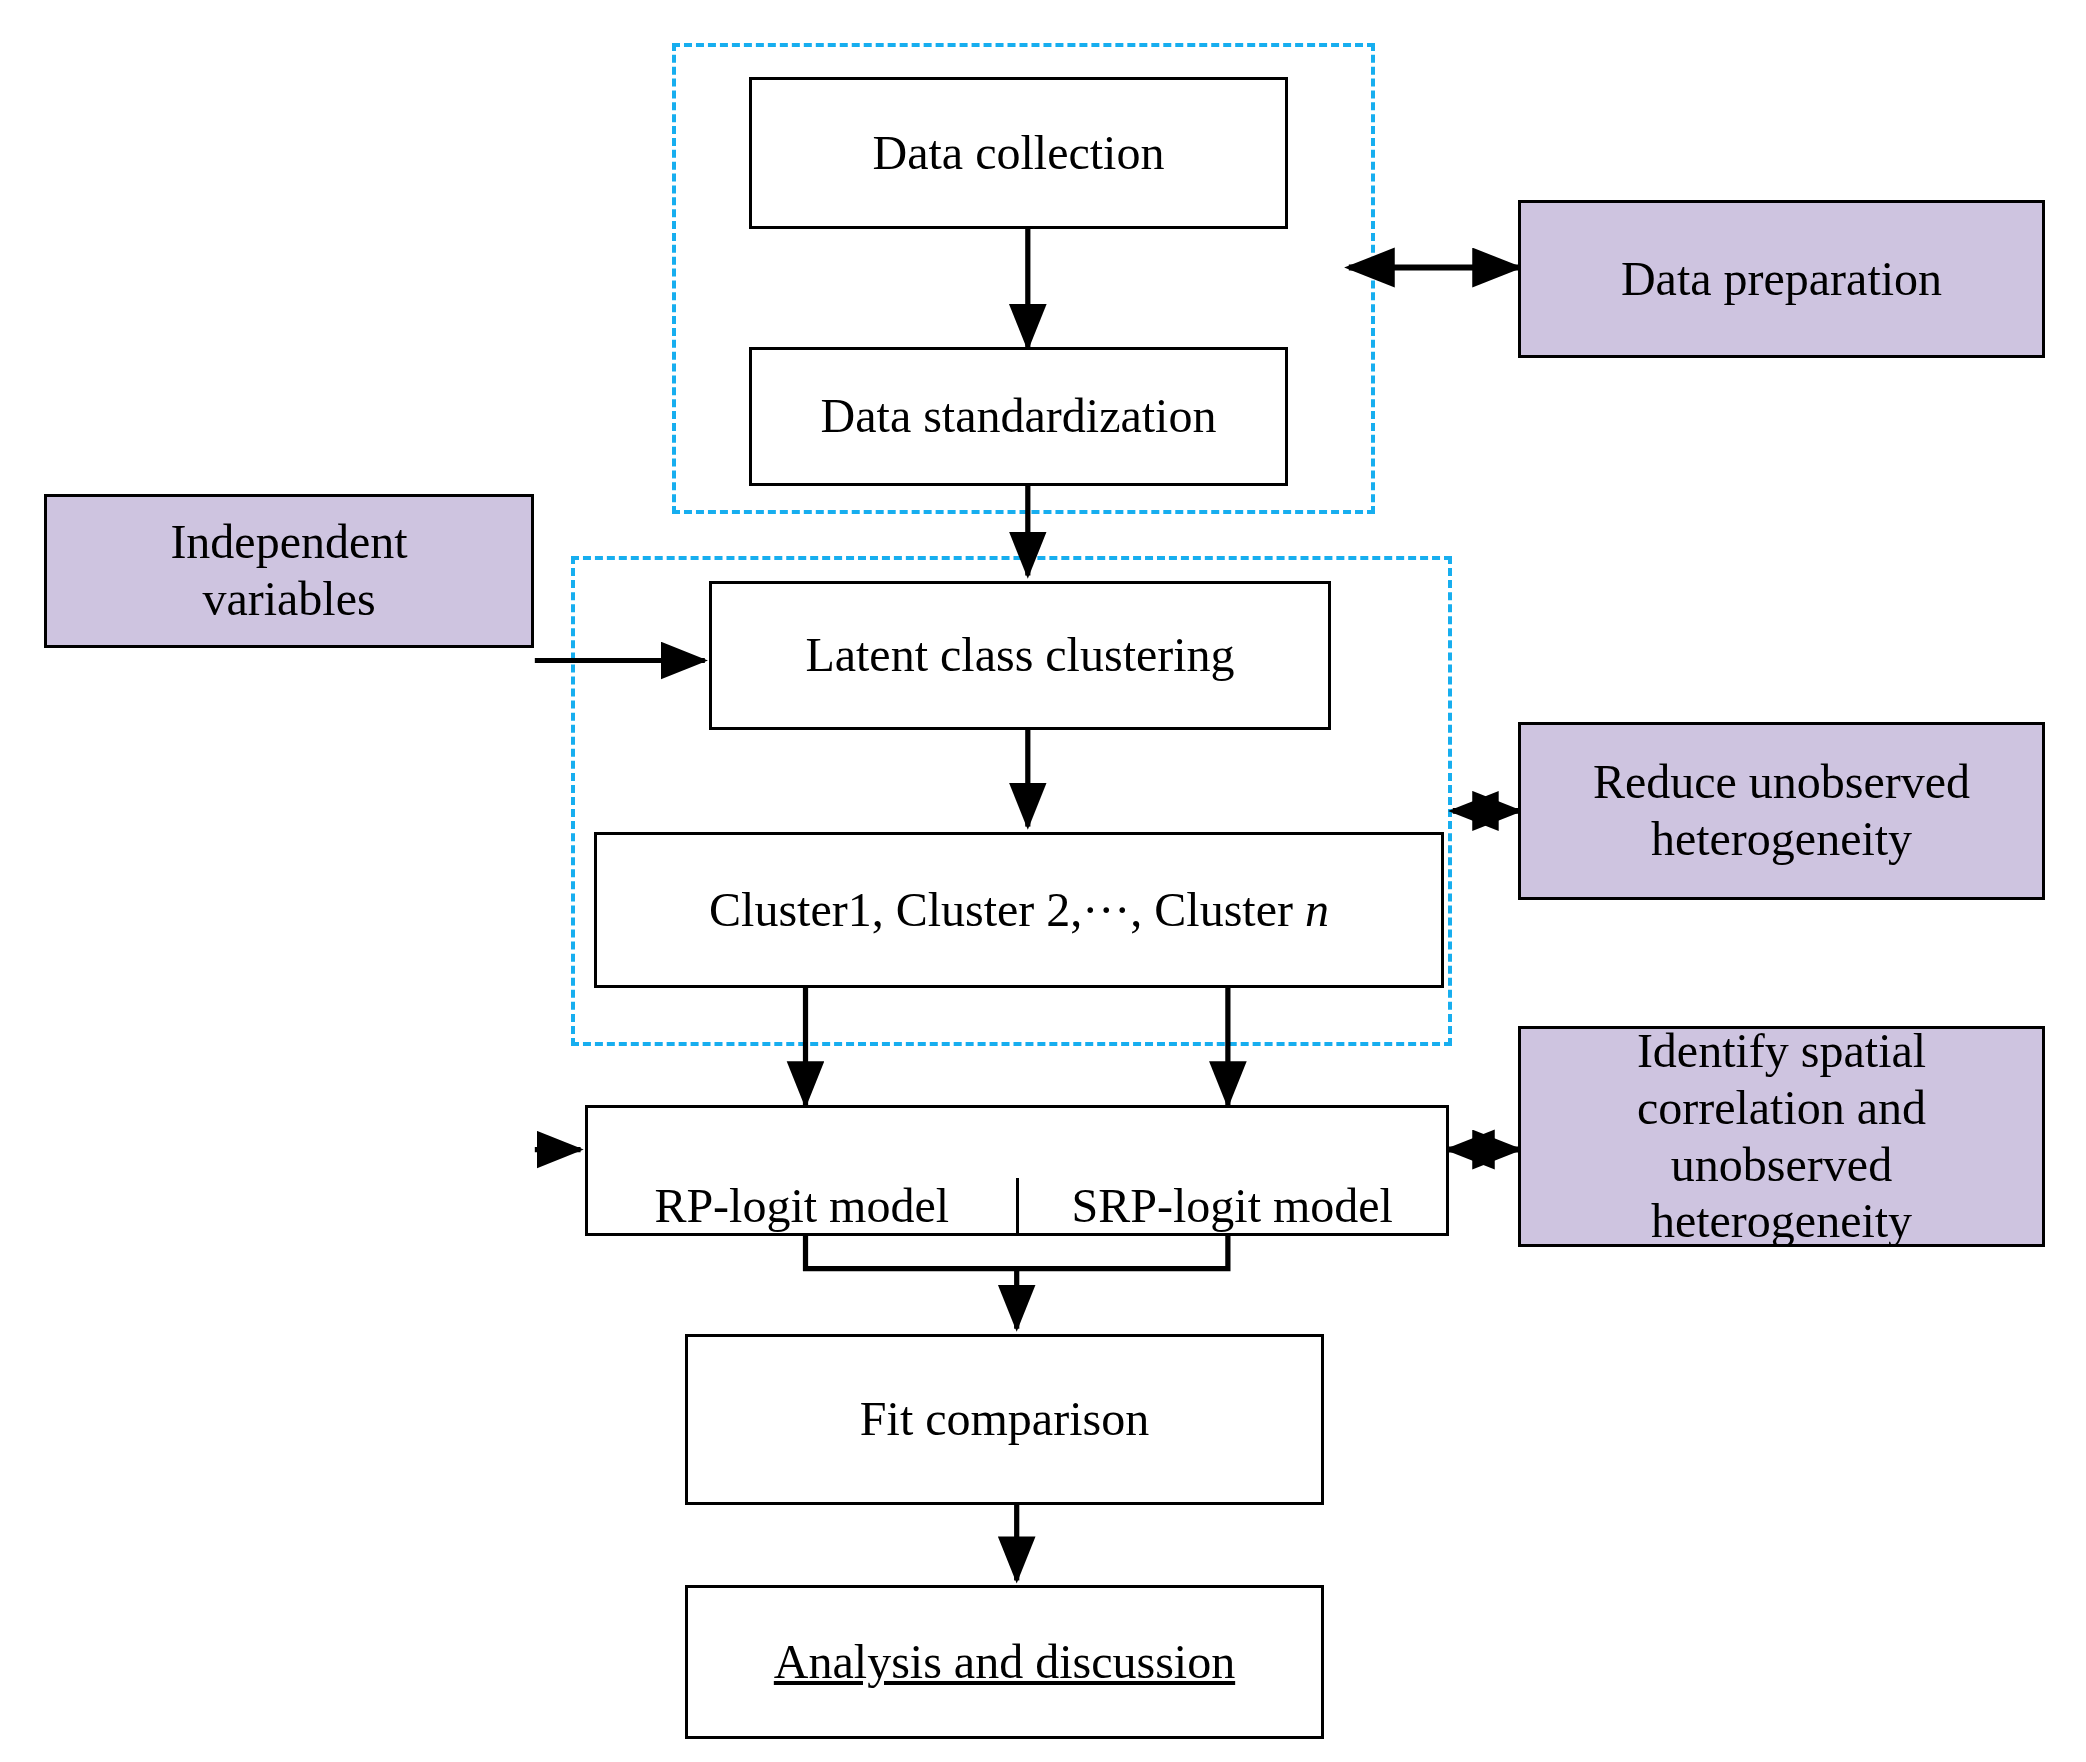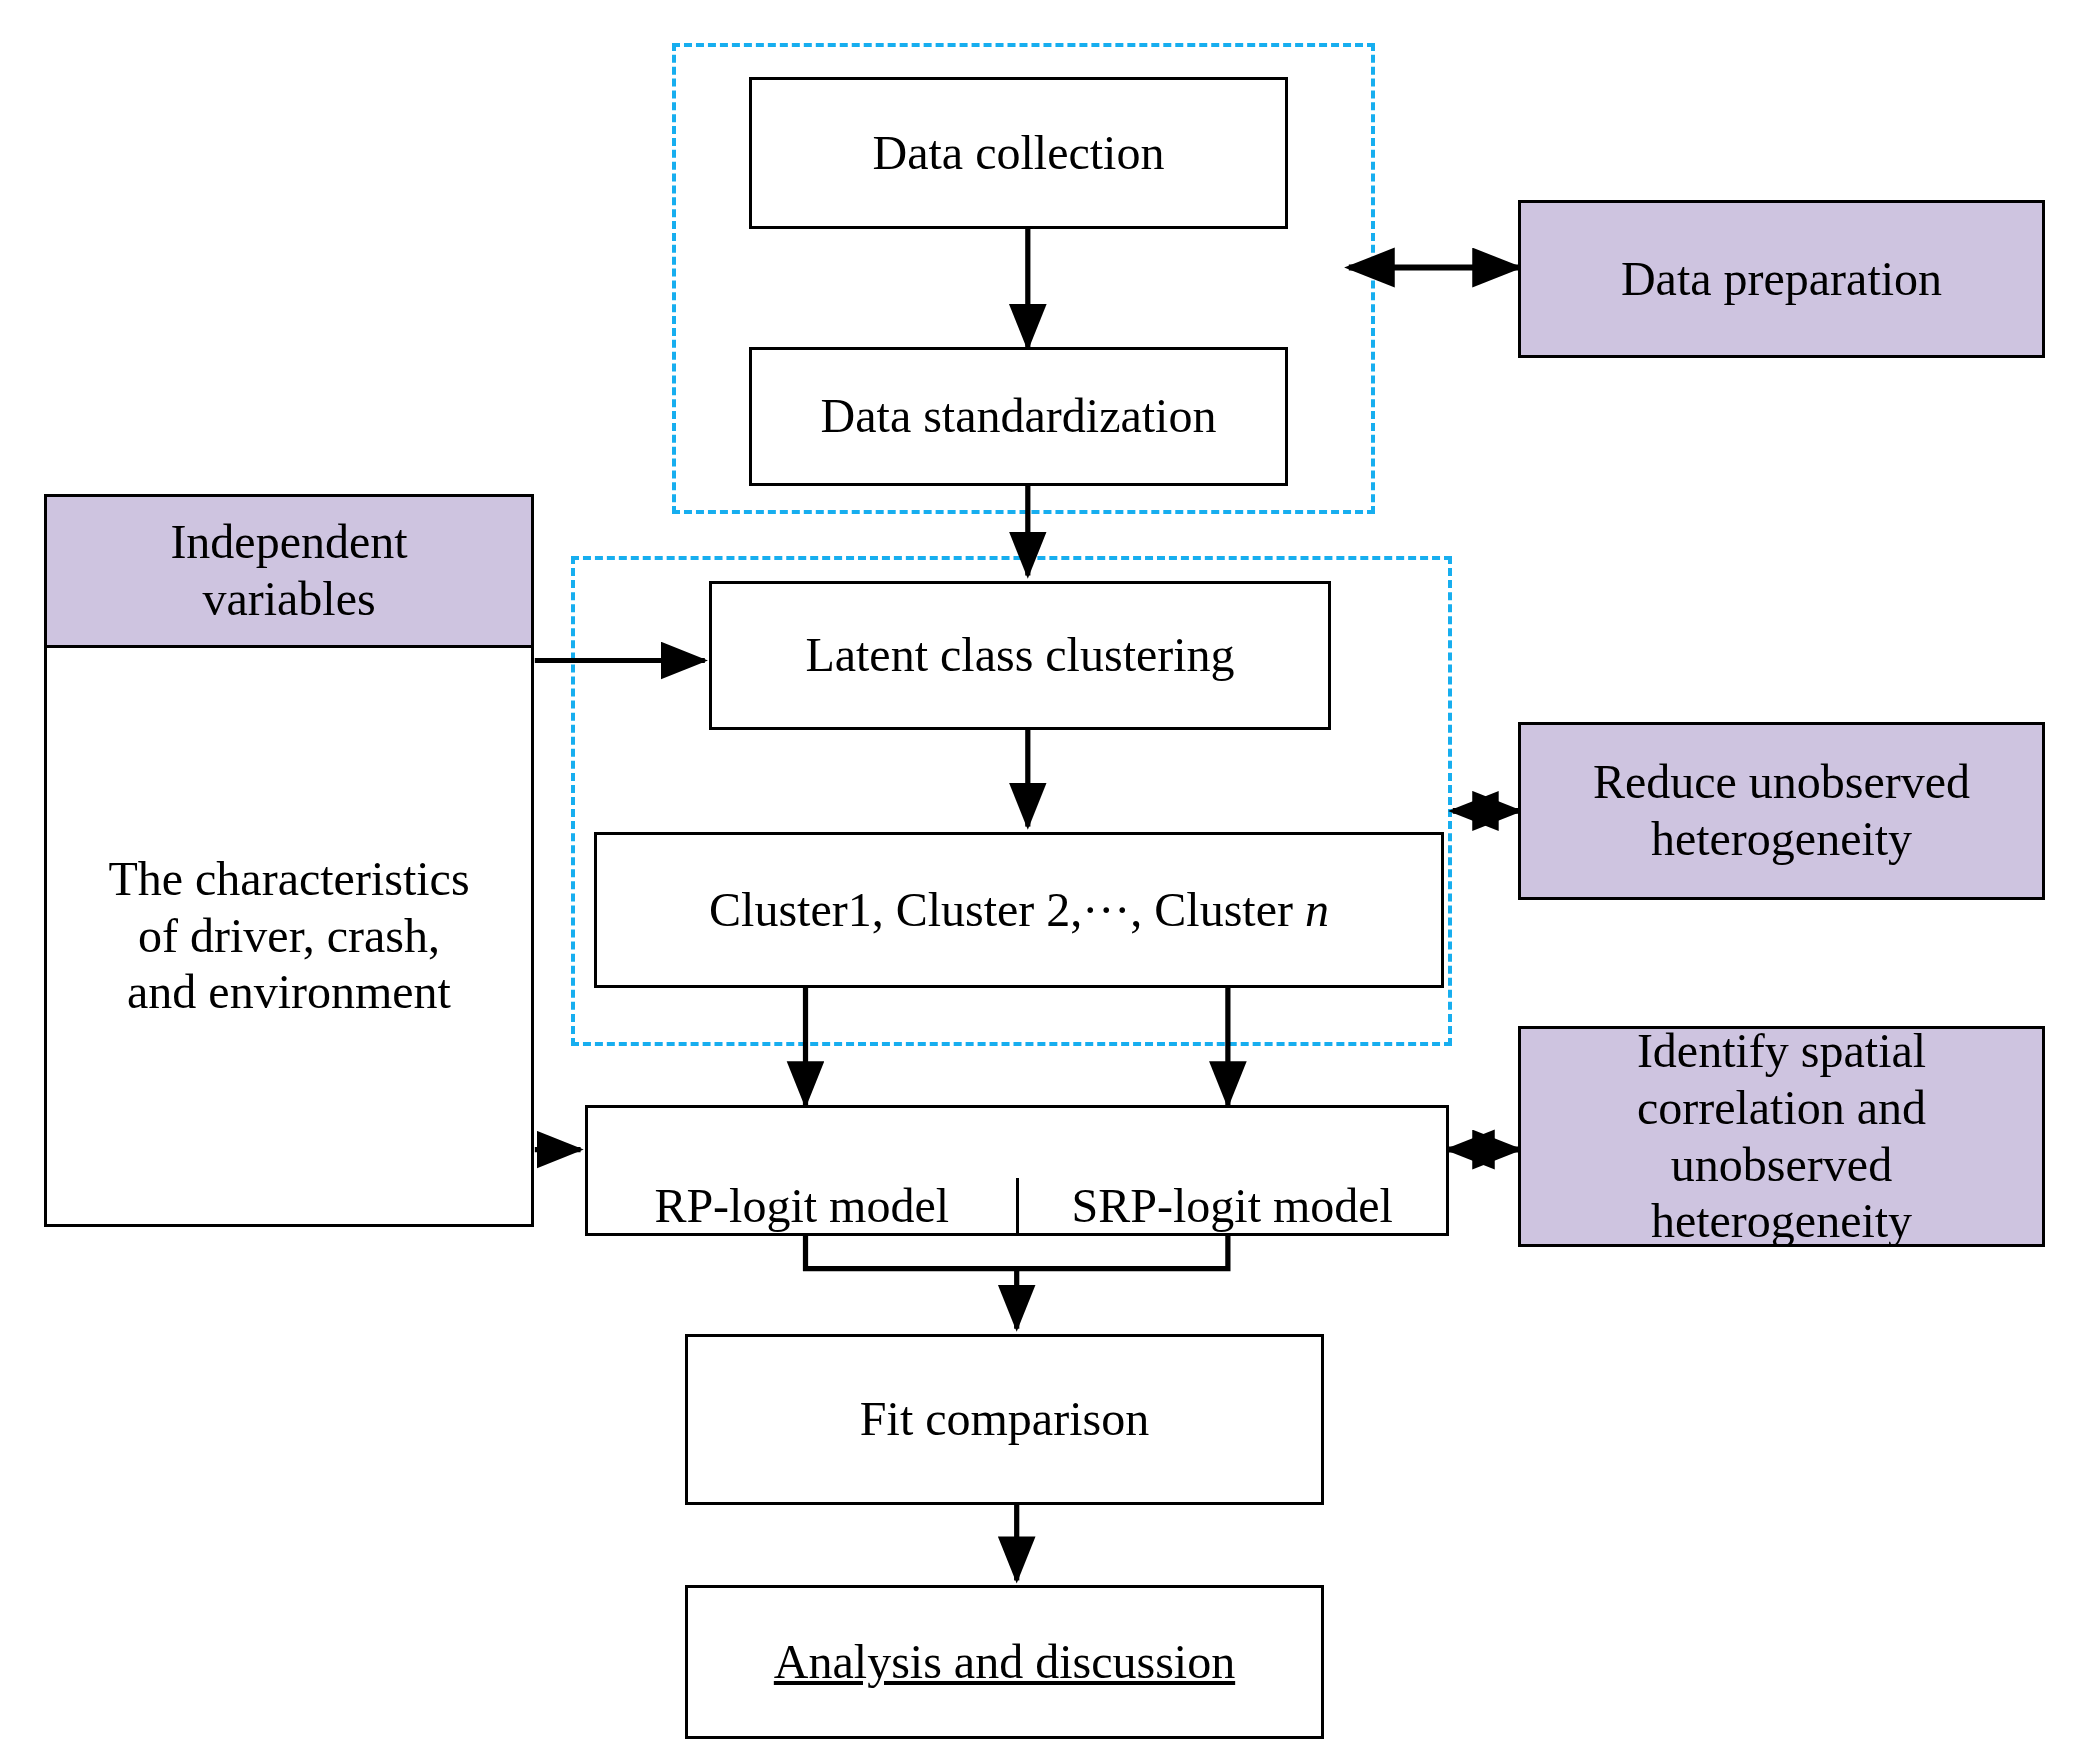--- a/index.html
+++ b/index.html
@@ -120,25 +120,20 @@
 
   <div class="node purple fs-big" style="left:1518px; top:188px; width:527px; height:158px;margin-top:12px;">
     <span class="txt">Data preparation</span>
   </div>
 
   <div class="node purple fs-big" style="left:44px; top:494px; width:490px; height:154px; white-space:pre-line;">
     <span class="txt">Independent
 variables</span>
   </div>
 
-  <div class="node fs-big" style="left:44px; top:645px; width:490px; height:582px; white-space:pre-line;">
-    <span class="txt">The characteristics
-of driver, crash,
-and environment</span>
-  </div>
 
   <div class="node fs-big" style="left:709px; top:581px; width:622px; height:149px;">
     <span class="txt">Latent class clustering</span>
   </div>
 
   <div class="node fs-big" style="left:594px; top:832px; width:850px; height:156px;">
     <span class="txt"><span>Cluster1, Cluster 2,···, Cluster </span><span class="it">n</span></span>
   </div>
 
   <div class="node purple fs-big" style="left:1518px; top:722px; width:527px; height:178px; white-space:pre-line;">

